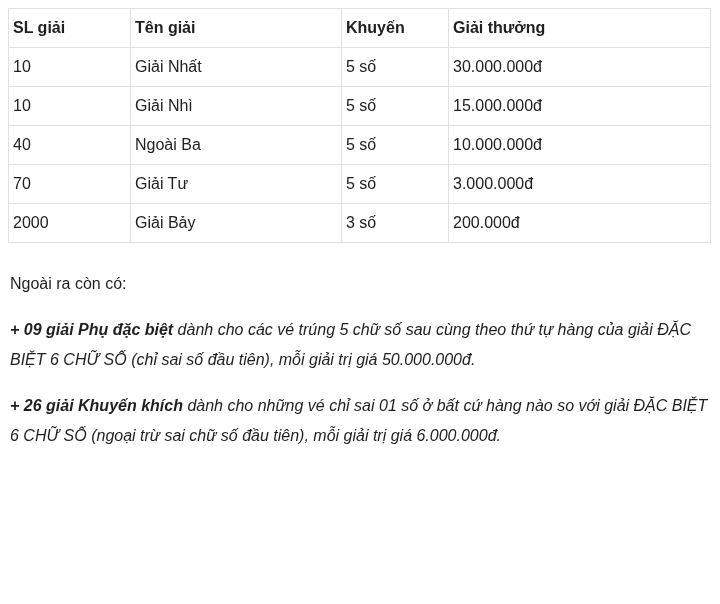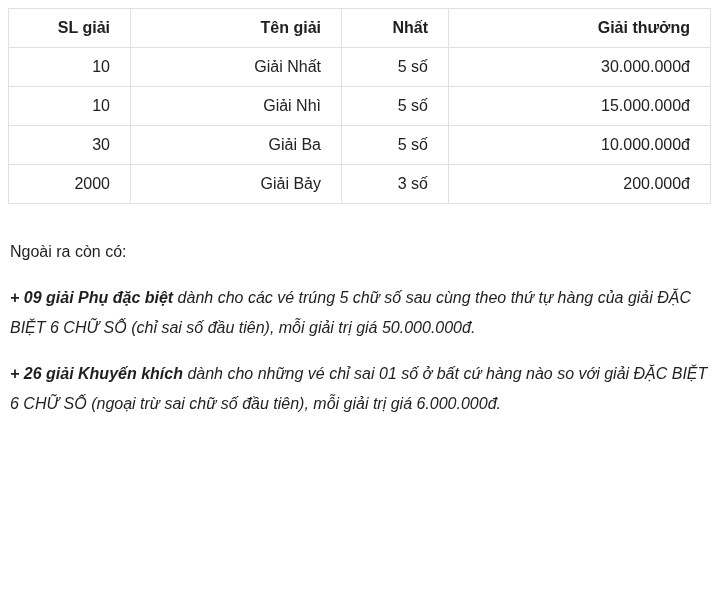--- a/index.html
+++ b/index.html
@@ -17,25 +17,25 @@
     box-sizing: border-box;
   }
   table.prize-table {
     border-collapse: collapse;
     width: 702px;
     table-layout: fixed;
   }
   table.prize-table th,
   table.prize-table td {
     border: 1px solid #e0e0e0;
-    text-align: right;
+    text-align: left;
     vertical-align: middle;
     font-size: 16px;
     height: 38px;
-    padding: 0 20px;
+    padding: 0 4px;
     color: #212121;
     font-weight: 400;
   }
   table.prize-table th {
     font-weight: 700;
   }
   tr.row-special td {
     font-weight: 700;
   }
   col.c-qty   { width: 122px; }
@@ -43,21 +43,21 @@
   col.c-match { width: 107px; }
   col.c-prize { width: 262px; }
 
   .notes {
     padding: 0 0 0 2px;
     font-size: 16px;
     line-height: 30px;
     color: #1f1f1f;
   }
   .notes .intro {
-    margin: 33px 0 0 0;
+    margin: 26px 0 0 0;
   }
   .notes p.note {
     margin: 16px 0 0 0;
     font-style: italic;
   }
   .notes .lead {
     font-weight: 700;
   }
 </style>
 </head>
@@ -69,42 +69,48 @@
     <colgroup>
       <col class="c-qty">
         <col class="c-name">
         <col class="c-match">
         <col class="c-prize">
     </colgroup>
     <thead>
       <tr>
         <th>SL giải</th>
         <th>Tên giải</th>
-        <th>Nhất</th>
+        <th>Khuyến</th>
         <th>Giải thưởng</th>
       </tr>
     </thead>
     <tbody>
       <tr>
         <td>10</td>
         <td>Giải Nhất</td>
         <td>5 số</td>
         <td>30.000.000đ</td>
       </tr>
       <tr>
         <td>10</td>
         <td>Giải Nhì</td>
         <td>5 số</td>
         <td>15.000.000đ</td>
       </tr>
       <tr>
-        <td>30</td>
-        <td>Giải Ba</td>
+        <td>40</td>
+        <td>Ngoài Ba</td>
         <td>5 số</td>
         <td>10.000.000đ</td>
+      </tr>
+      <tr>
+        <td>70</td>
+        <td>Giải Tư</td>
+        <td>5 số</td>
+        <td>3.000.000đ</td>
       </tr>
       <tr>
         <td>2000</td>
         <td>Giải Bảy</td>
         <td>3 số</td>
         <td>200.000đ</td>
       </tr>
     </tbody>
   </table>
 

